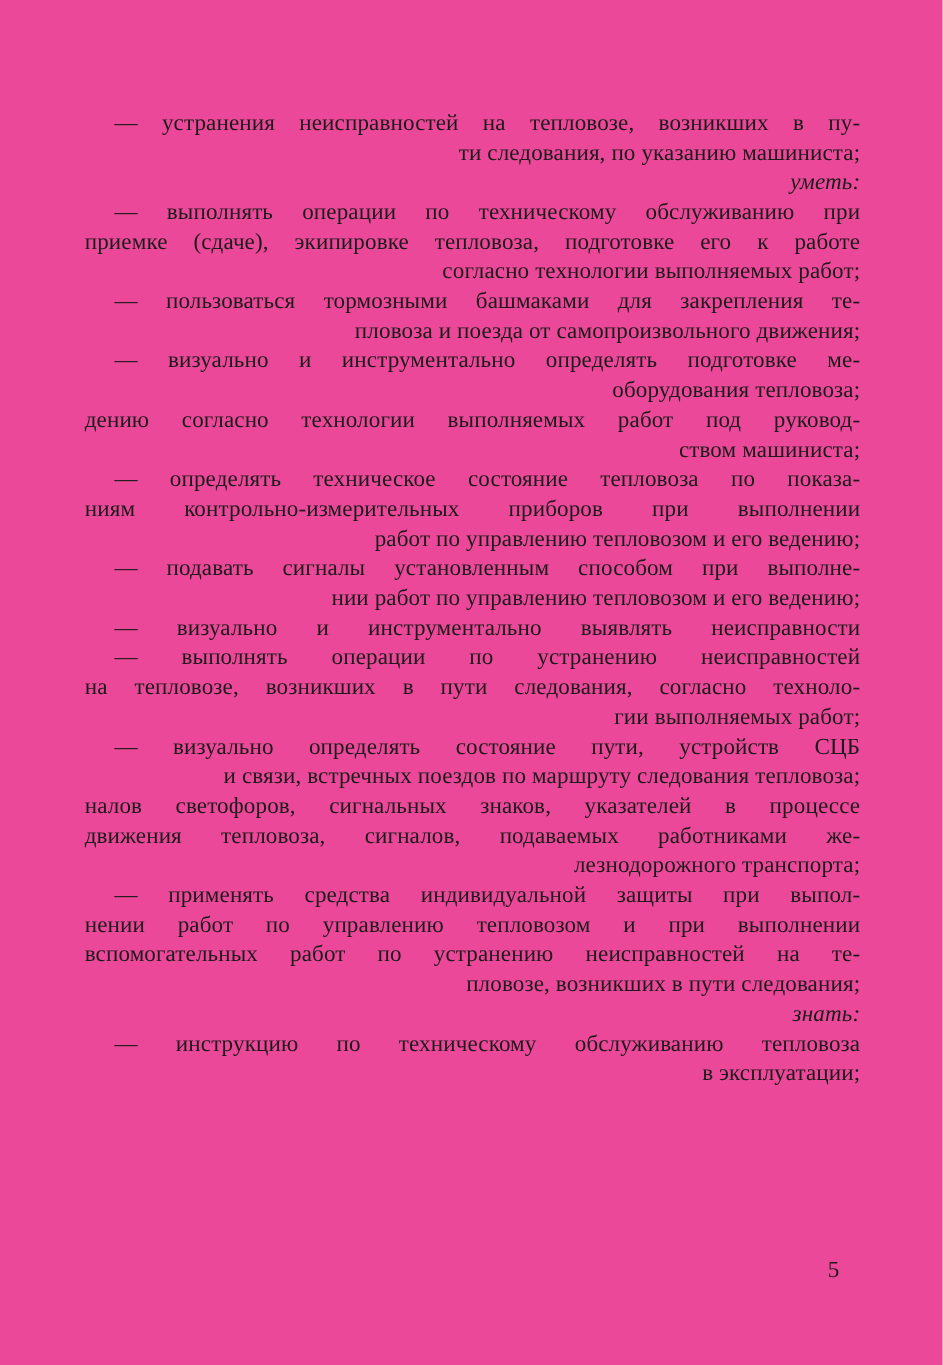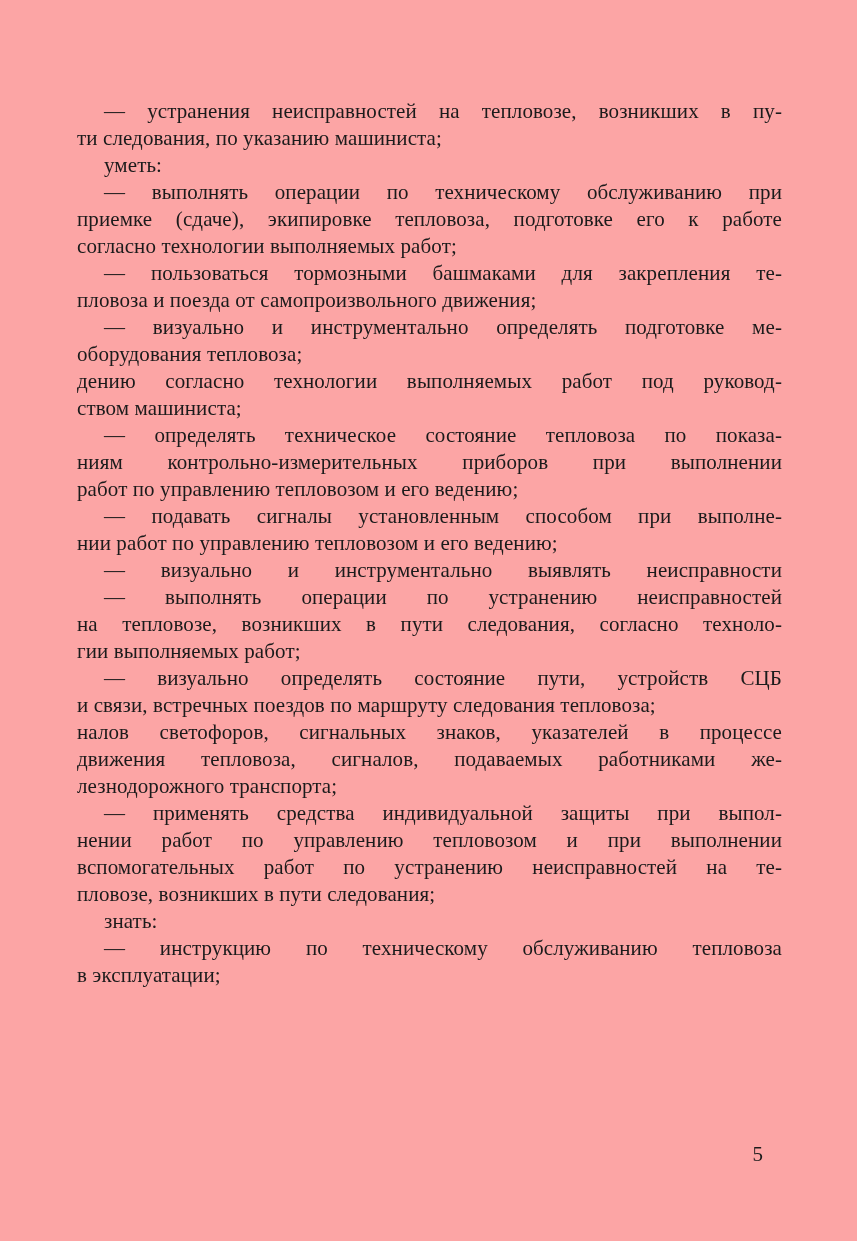--- a/index.html
+++ b/index.html
@@ -4,42 +4,43 @@
 <style>
   html, body {
     margin: 0;
     padding: 0;
     background: #ffffff;
   }
   .page {
     position: relative;
     width: 857px;
     height: 1241px;
-    background: #fca5a5;
+    background: #ec4899;
     color: #1b1b1b;
     font-family: "Liberation Serif", serif;
     font-size: 21px;
     line-height: 27px;
     overflow: hidden;
     box-sizing: border-box;
   }
   .text-block {
     position: absolute;
     top: 98px;
     left: 77px;
     width: 705px;
   }
   .paragraph {
     margin: 0;
     padding: 0;
   }
   .paragraph.italic .line {
+    font-style: italic;
   }
   .line {
-    text-align: left;
+    text-align: right;
     white-space: normal;
     letter-spacing: 0.1px;
   }
   .line.first {
     text-indent: 27px;
   }
   .line.just {
     text-align: justify;
     text-align-last: justify;
     -moz-text-align-last: justify;

